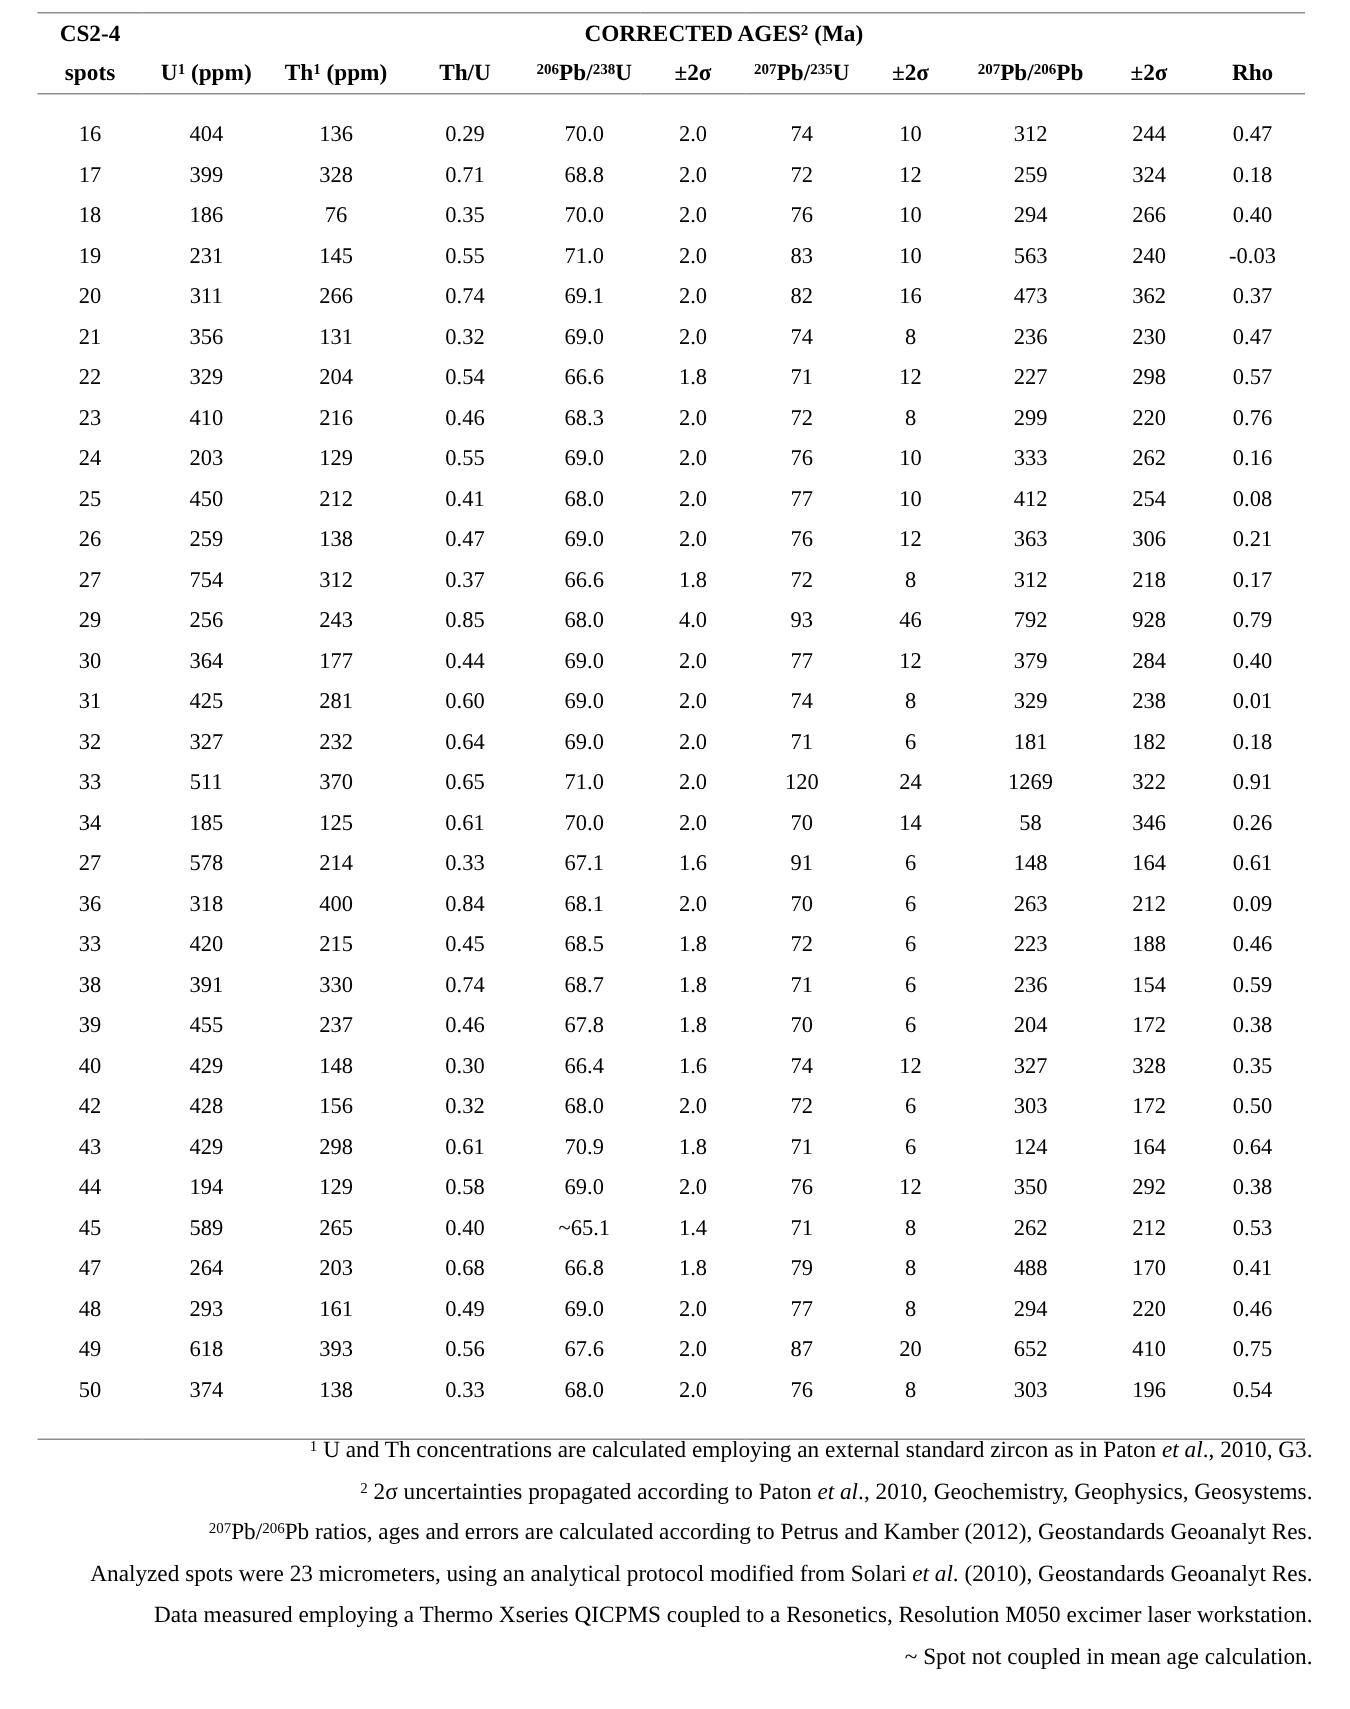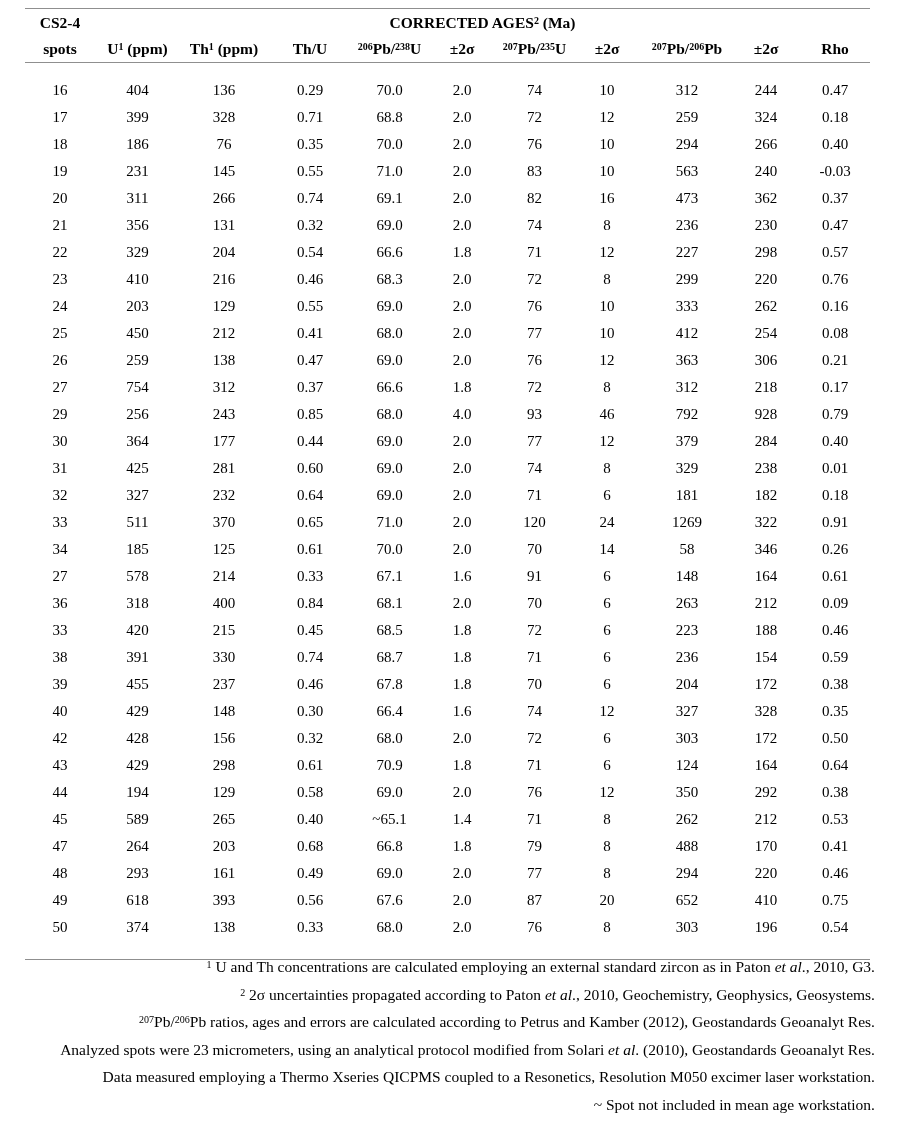--- a/index.html
+++ b/index.html
@@ -530,16 +530,16 @@
         </tr>
       </tbody>
   </table>
 
   <div class="footnotes">
     <div class="footnote"><sup>1</sup> U and Th concentrations are calculated employing an external standard zircon as in Paton <i>et al</i>., 2010, G3.</div>
     <div class="footnote"><sup>2</sup> 2σ uncertainties propagated according to Paton <i>et al</i>., 2010, Geochemistry, Geophysics, Geosystems.</div>
     <div class="footnote"><sup>207</sup>Pb/<sup>206</sup>Pb ratios, ages and errors are calculated according to Petrus and Kamber (2012), Geostandards Geoanalyt Res.</div>
     <div class="footnote">Analyzed spots were 23 micrometers, using an analytical protocol modified from Solari <i>et al</i>. (2010), Geostandards Geoanalyt Res.</div>
     <div class="footnote">Data measured employing a Thermo Xseries QICPMS coupled to a Resonetics, Resolution M050 excimer laser workstation.</div>
-    <div class="footnote">~ Spot not included in mean age workstation.</div>
+    <div class="footnote">~ Spot not coupled in mean age calculation.</div>
   </div>
 
 </div>
 
 </body></html>

